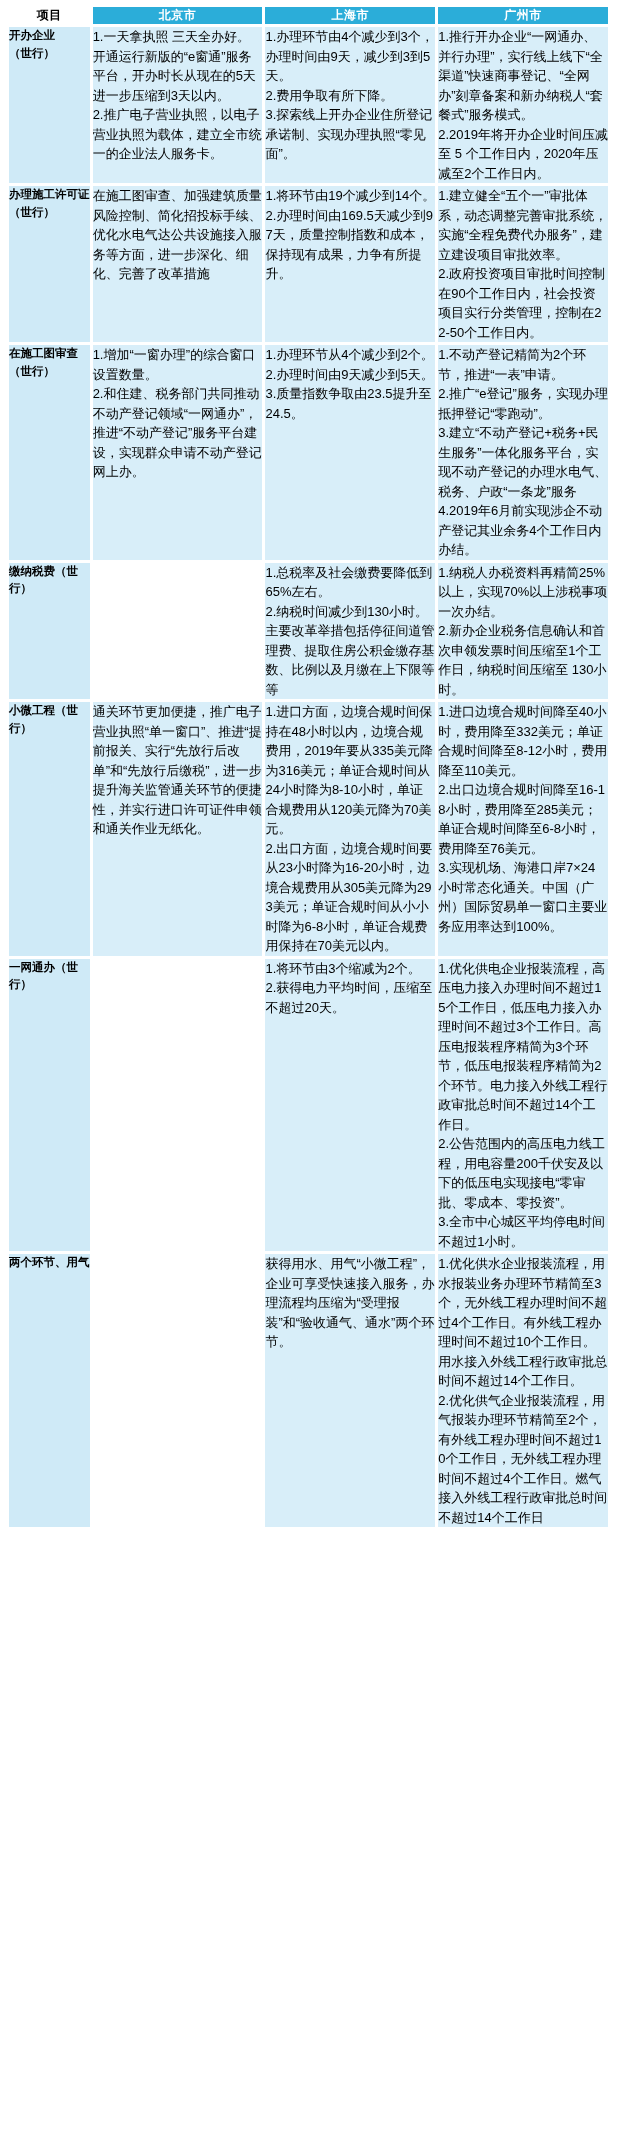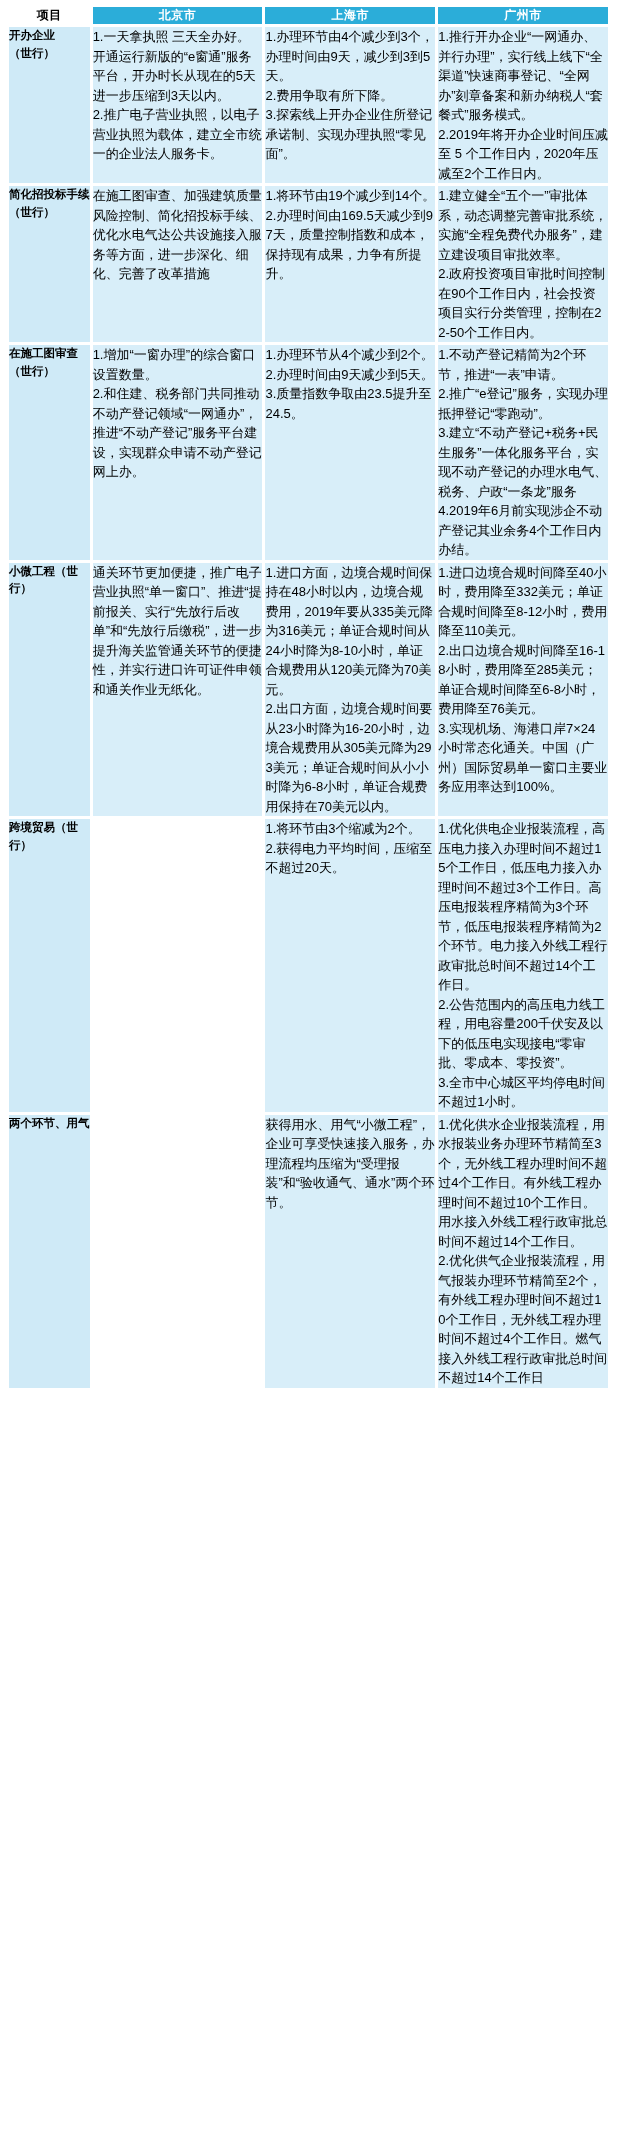--- a/index.html
+++ b/index.html
@@ -89,39 +89,45 @@
       </tr>
     </thead>
     <tbody>
       <tr>
         <td class="labelcell rowlabel">开办企业<br>（世行）</td>
         <td class="cell">1.一天拿执照 三天全办好。开通运行新版的“e窗通”服务平台，开办时长从现在的5天进一步压缩到3天以内。<br>2.推广电子营业执照，以电子营业执照为载体，建立全市统一的企业法人服务卡。</td>
         <td class="cell">1.办理环节由4个减少到3个，办理时间由9天，减少到3到5天。<br>2.费用争取有所下降。<br>3.探索线上开办企业住所登记承诺制、实现办理执照“零见面”。</td>
         <td class="cell">1.推行开办企业“一网通办、并行办理”，实行线上线下“全渠道”快速商事登记、“全网办”刻章备案和新办纳税人“套餐式”服务模式。<br>2.2019年将开办企业时间压减至 5 个工作日内，2020年压减至2个工作日内。</td>
       </tr>
       <tr>
-        <td class="labelcell rowlabel">简化招投标手续（世行）</td>
+        <td class="labelcell rowlabel">办理施工许可证（世行）</td>
         <td class="cell">在施工图审查、加强建筑质量风险控制、简化招投标手续、优化水电气达公共设施接入服务等方面，进一步深化、细化、完善了改革措施</td>
         <td class="cell">1.将环节由19个减少到14个。<br>2.办理时间由169.5天减少到97天，质量控制指数和成本，保持现有成果，力争有所提升。</td>
         <td class="cell">1.建立健全“五个一”审批体系，动态调整完善审批系统，实施“全程免费代办服务”，建立建设项目审批效率。<br>2.政府投资项目审批时间控制在90个工作日内，社会投资项目实行分类管理，控制在22-50个工作日内。</td>
       </tr>
       <tr>
         <td class="labelcell rowlabel">在施工图审查（世行）</td>
         <td class="cell">1.增加“一窗办理”的综合窗口设置数量。<br>2.和住建、税务部门共同推动不动产登记领域“一网通办”，推进“不动产登记”服务平台建设，实现群众申请不动产登记网上办。</td>
         <td class="cell">1.办理环节从4个减少到2个。<br>2.办理时间由9天减少到5天。<br>3.质量指数争取由23.5提升至24.5。</td>
         <td class="cell">1.不动产登记精简为2个环节，推进“一表”申请。<br>2.推广“e登记”服务，实现办理抵押登记“零跑动”。<br>3.建立“不动产登记+税务+民生服务”一体化服务平台，实现不动产登记的办理水电气、税务、户政“一条龙”服务<br>4.2019年6月前实现涉企不动产登记其业余务4个工作日内办结。</td>
       </tr>
       <tr>
+        <td class="labelcell rowlabel">缴纳税费（世行）</td>
+        <td class="cell empty"></td>
+        <td class="cell">1.总税率及社会缴费要降低到65%左右。<br>2.纳税时间减少到130小时。主要改革举措包括停征间道管理费、提取住房公积金缴存基数、比例以及月缴在上下限等等</td>
+        <td class="cell">1.纳税人办税资料再精简25%以上，实现70%以上涉税事项一次办结。<br>2.新办企业税务信息确认和首次申领发票时间压缩至1个工作日，纳税时间压缩至 130小时。</td>
+      </tr>
+      <tr>
         <td class="labelcell rowlabel">小微工程（世行）</td>
         <td class="cell">通关环节更加便捷，推广电子营业执照“单一窗口”、推进“提前报关、实行“先放行后改单”和“先放行后缴税”，进一步提升海关监管通关环节的便捷性，并实行进口许可证件申领和通关作业无纸化。</td>
         <td class="cell">1.进口方面，边境合规时间保持在48小时以内，边境合规费用，2019年要从335美元降为316美元；单证合规时间从24小时降为8-10小时，单证合规费用从120美元降为70美元。<br>2.出口方面，边境合规时间要从23小时降为16-20小时，边境合规费用从305美元降为293美元；单证合规时间从小小时降为6-8小时，单证合规费用保持在70美元以内。</td>
         <td class="cell">1.进口边境合规时间降至40小时，费用降至332美元；单证合规时间降至8-12小时，费用降至110美元。<br>2.出口边境合规时间降至16-18小时，费用降至285美元；单证合规时间降至6-8小时，费用降至76美元。<br>3.实现机场、海港口岸7×24小时常态化通关。中国（广州）国际贸易单一窗口主要业务应用率达到100%。</td>
       </tr>
       <tr>
-        <td class="labelcell rowlabel">跨境贸易（世行）</td>
+        <td class="labelcell rowlabel">一网通办（世行）</td>
         <td class="cell empty"></td>
         <td class="cell">1.将环节由3个缩减为2个。<br>2.获得电力平均时间，压缩至不超过20天。</td>
         <td class="cell">1.优化供电企业报装流程，高压电力接入办理时间不超过15个工作日，低压电力接入办理时间不超过3个工作日。高压电报装程序精简为3个环节，低压电报装程序精简为2个环节。电力接入外线工程行政审批总时间不超过14个工作日。<br>2.公告范围内的高压电力线工程，用电容量200千伏安及以下的低压电实现接电“零审批、零成本、零投资”。<br>3.全市中心城区平均停电时间不超过1小时。</td>
       </tr>
       <tr>
         <td class="labelcell rowlabel">两个环节、用气</td>
         <td class="cell empty"></td>
         <td class="cell">获得用水、用气“小微工程”，企业可享受快速接入服务，办理流程均压缩为“受理报装”和“验收通气、通水”两个环节。</td>
         <td class="cell">1.优化供水企业报装流程，用水报装业务办理环节精简至3个，无外线工程办理时间不超过4个工作日。有外线工程办理时间不超过10个工作日。用水接入外线工程行政审批总时间不超过14个工作日。<br>2.优化供气企业报装流程，用气报装办理环节精简至2个，有外线工程办理时间不超过10个工作日，无外线工程办理时间不超过4个工作日。燃气接入外线工程行政审批总时间不超过14个工作日</td>
       </tr>

